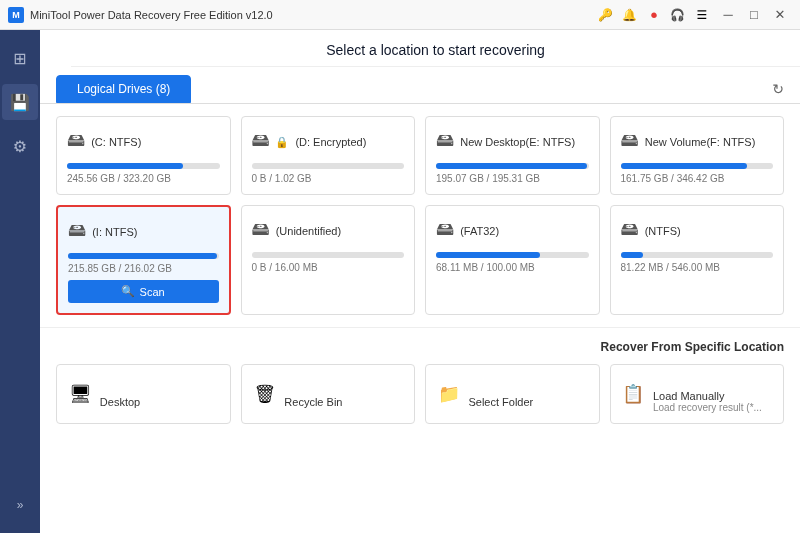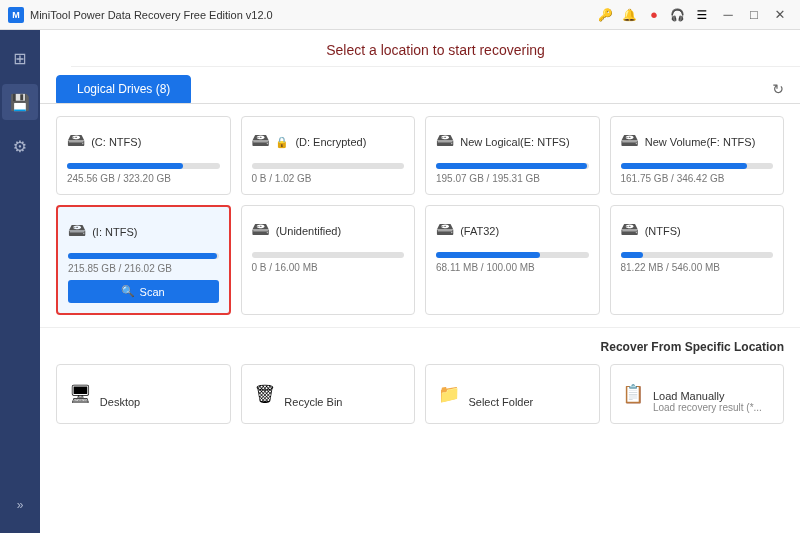--- a/index.html
+++ b/index.html
@@ -53,21 +53,21 @@
 
     
     .content { flex: 1; background: white; overflow-y: auto; }
 
     
     .content-header {
       background: white;
       text-align: center;
       padding: 12px 0 8px;
       font-size: 14px;
-      color: #7f1d1d;
+      color: #0f172a;
       border-bottom: 1px solid #eee;
       margin-left: 31px;
     }
 
     
     .tab-bar {
       display: flex;
       align-items: center;
       padding: 8px 16px 0;
       gap: 0;
@@ -244,21 +244,21 @@
     <div class="drive-bar-bg">
       <div class="drive-bar-fill" style="width:0%"></div>
     </div>
     <div class="drive-size">0 B / 1.02 GB</div>
 
   </div>
         <div class="drive-card">
     <div class="drive-card-header">
       <span class="drive-icon">🖴</span>
 
-      <span class="drive-name">New Logical(E: NTFS)</span>
+      <span class="drive-name">New Desktop(E: NTFS)</span>
     </div>
     <div class="drive-bar-bg">
       <div class="drive-bar-fill" style="width:99%"></div>
     </div>
     <div class="drive-size">195.07 GB / 195.31 GB</div>
 
   </div>
         <div class="drive-card">
     <div class="drive-card-header">
       <span class="drive-icon">🖴</span>

